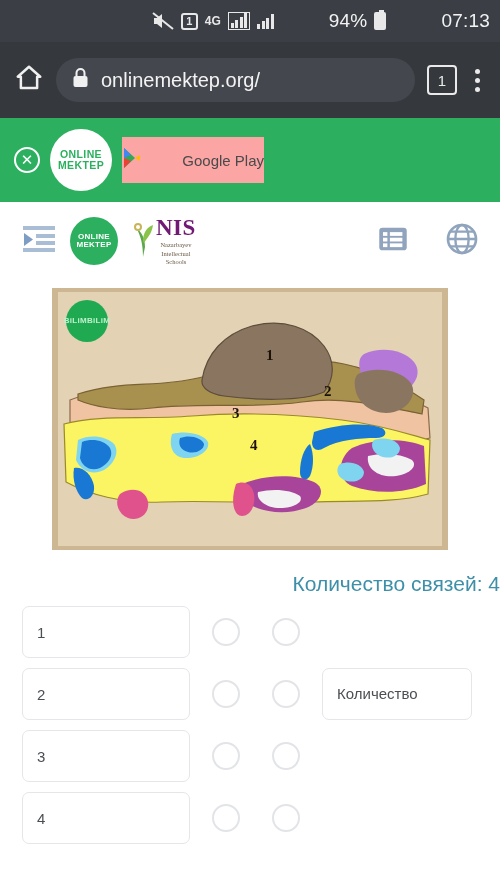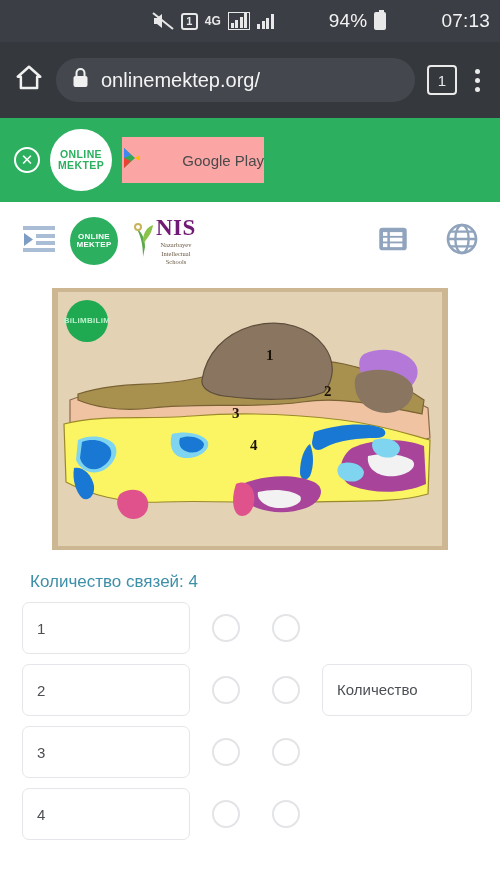--- a/index.html
+++ b/index.html
@@ -104,21 +104,21 @@
   .bilim {
     position:absolute; left:14px; top:12px; width:42px; height:42px;
     border-radius:50%; background:#1faa52; display:flex; flex-direction:row;
     align-items:center; justify-content:center; line-height:1.05;
   }
   .bilim span { font-size:8px; font-weight:bold; color:#bff0cd; letter-spacing:0.3px; }
   .maplabel { font-family:"Liberation Serif", serif; font-weight:bold; font-size:15px; fill:#1a1208; }
 
   
   .qtitle {
-    color:#3e8fa8; font-size:17px; padding: 22px 0 10px 30px;
+    color:#3e8fa8; font-size:21px; padding: 22px 0 10px 30px; text-align: right;
   }
   .matchgrid { padding: 0 22px; }
   .matchrow {
     display:flex; align-items:center; gap:0; margin-bottom:10px;
   }
   .leftbox, .rightbox {
     border:1px solid #e4e6e9; border-radius:7px; background:#fff;
     font-size:15px; color:#4b4f54; display:flex; align-items:center;
     padding: 0 14px;
   }

